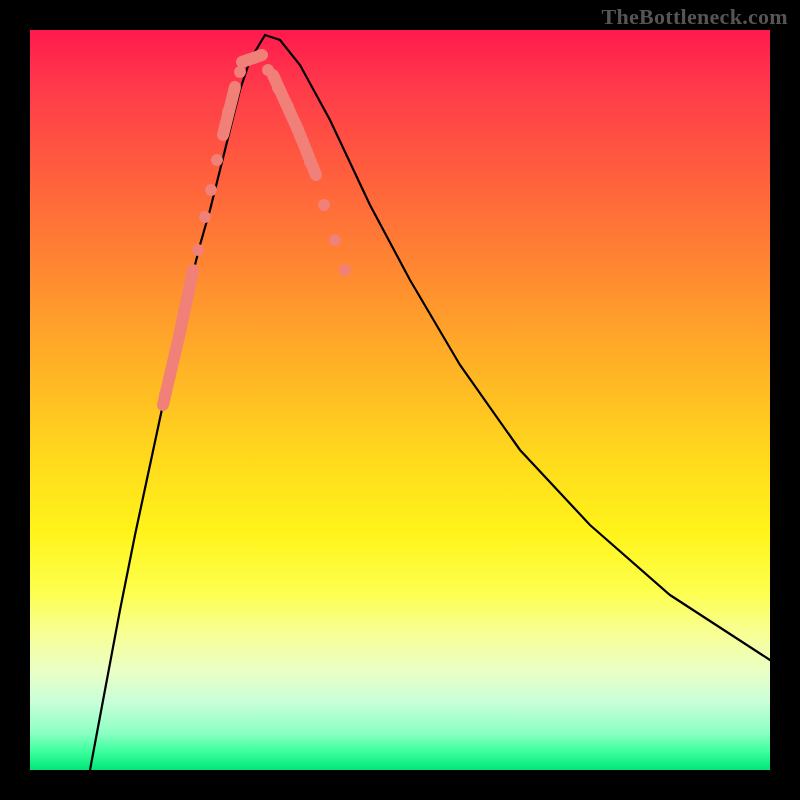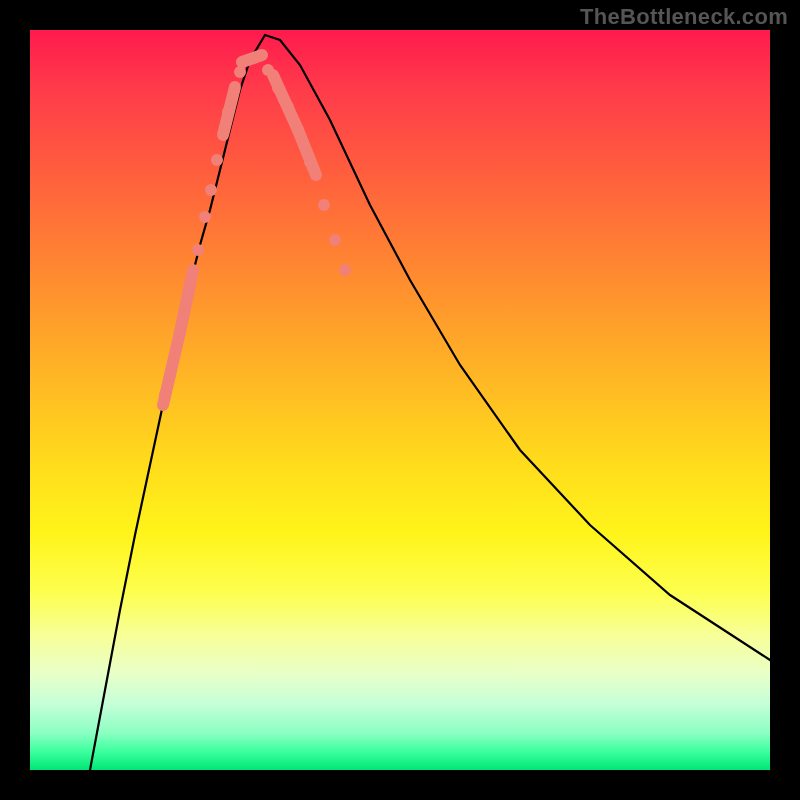--- a/index.html
+++ b/index.html
@@ -37,20 +37,21 @@
   }
   .watermark {
     position: absolute;
     top: 4px;
     right: 12px;
     color: #555;
     font-size: 22px;
     font-weight: 600;
     letter-spacing: 0.3px;
     user-select: none;
+    font-family: Liberation Serif, serif;
   }
   svg.curve {
     position: absolute;
     left: 0;
     top: 0;
     width: 740px;
     height: 740px;
     overflow: visible;
   }
   .curve-path {

